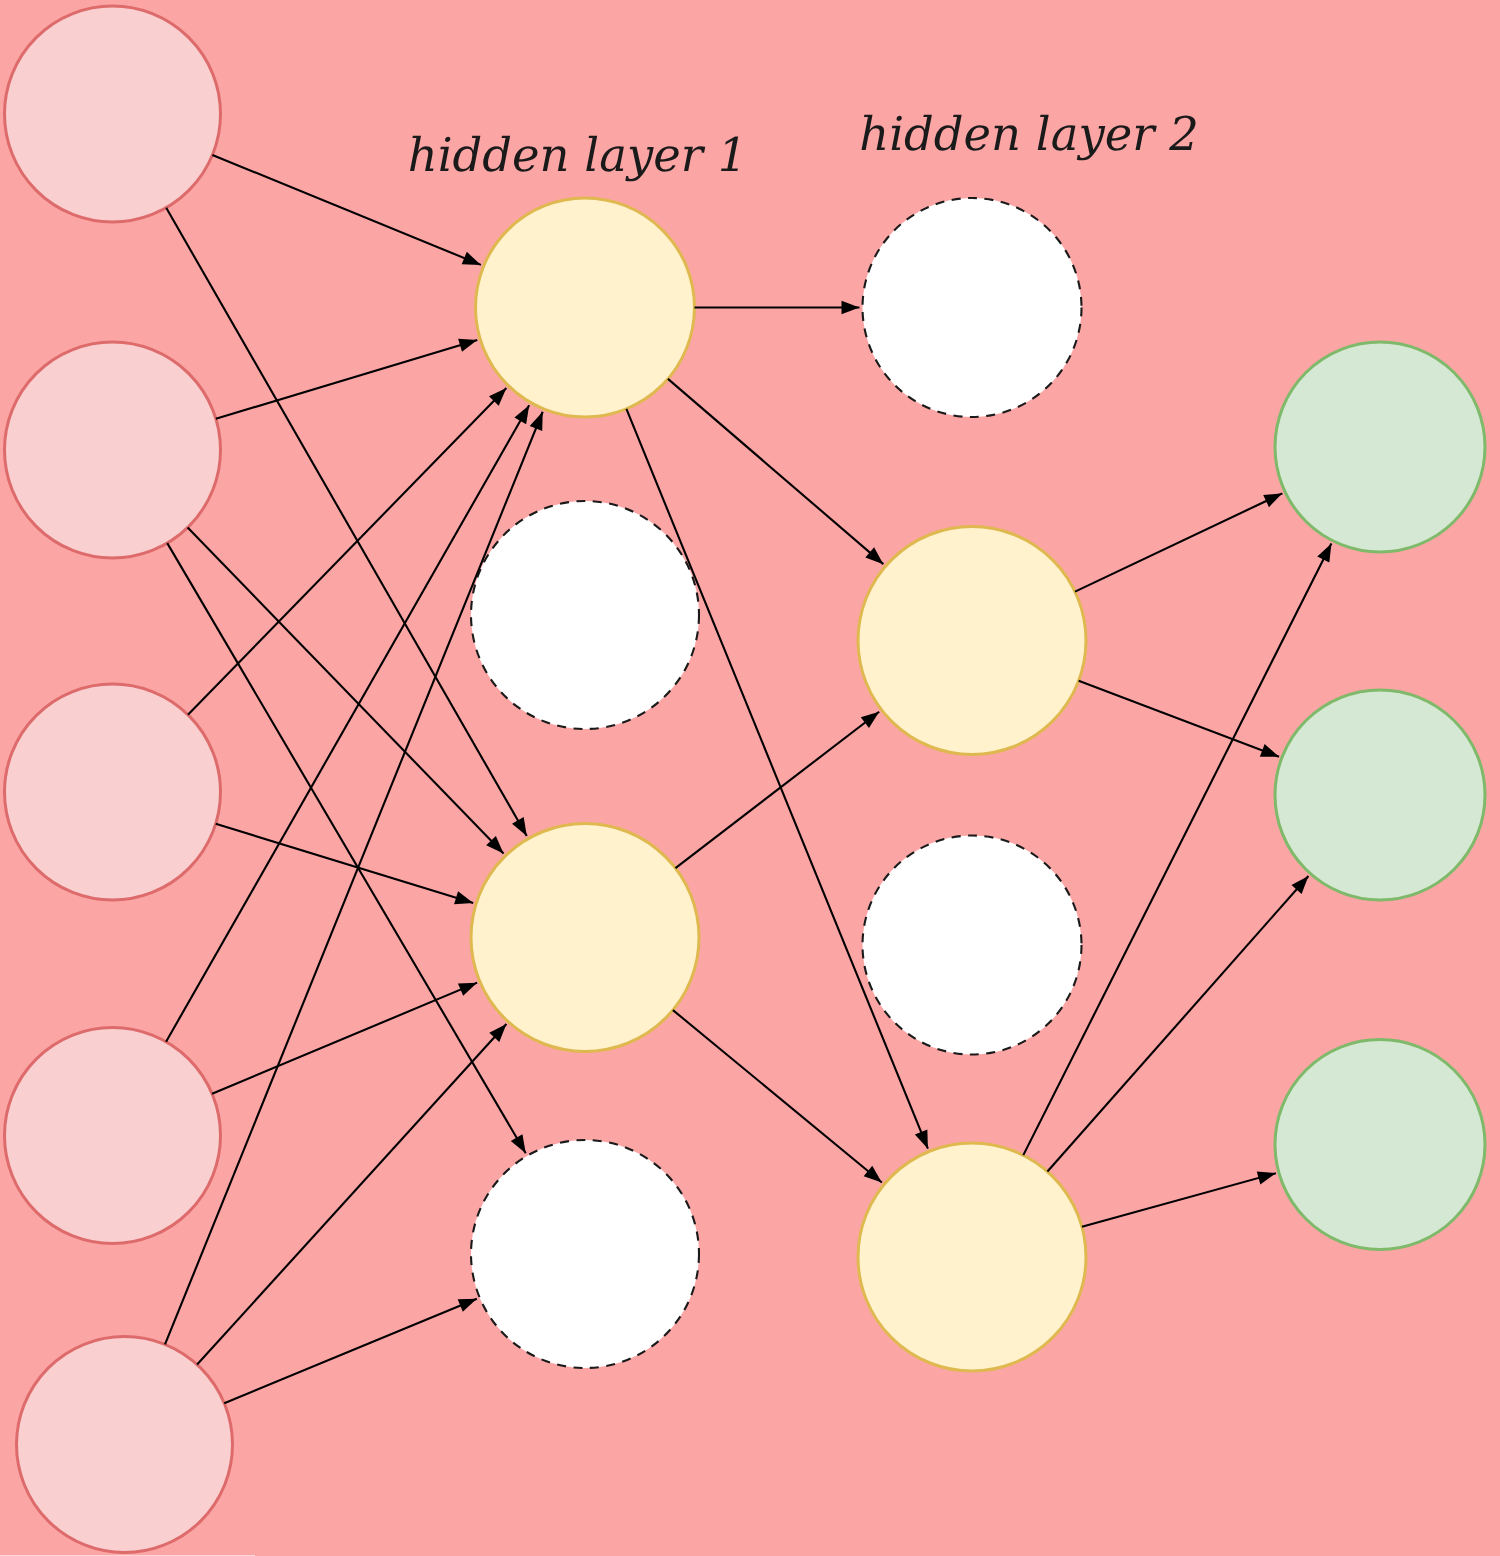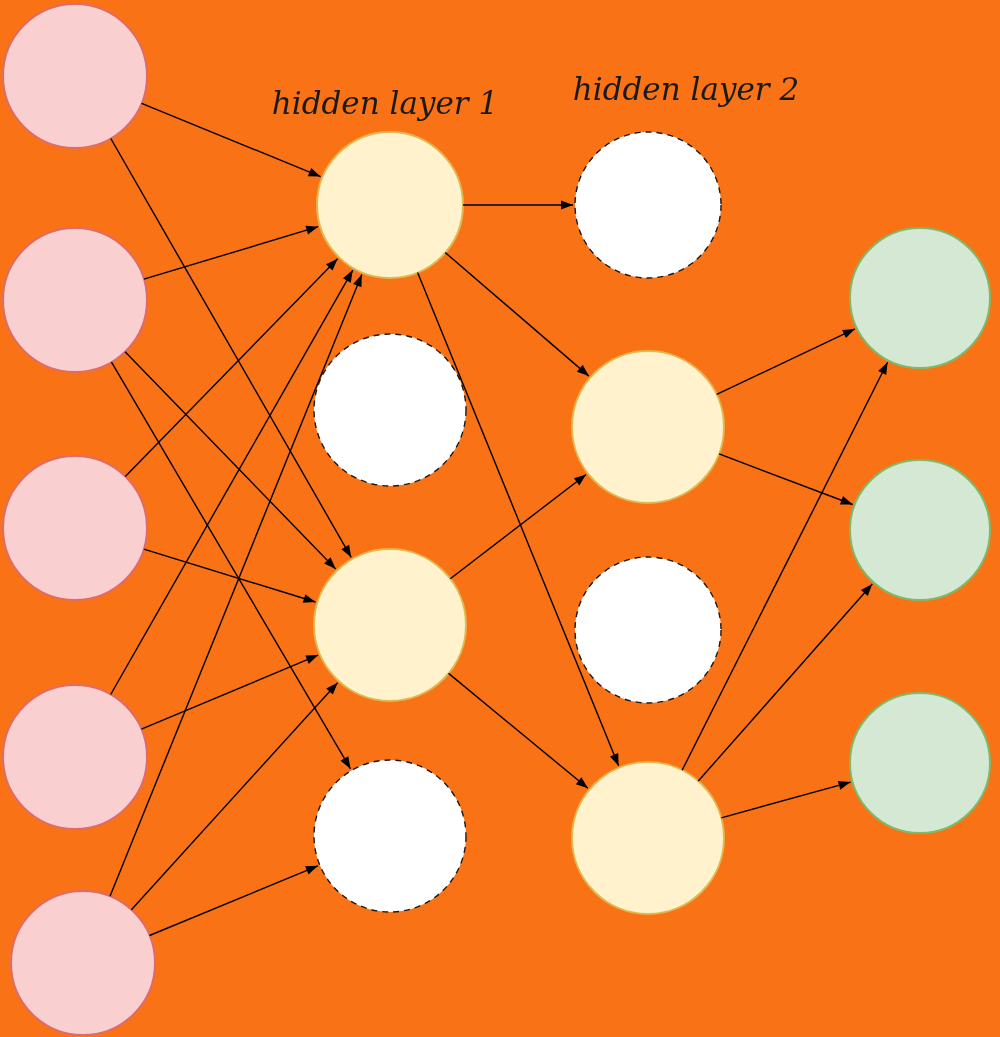--- a/index.html
+++ b/index.html
@@ -4,21 +4,21 @@
 <style>
   html, body {
     margin: 0;
     padding: 0;
     background: #ffffff;
   }
   .canvas {
     position: relative;
     width: 1000px;
     height: 1037px;
-    background: #f97316;
+    background: #fca5a5;
     overflow: hidden;
   }
   svg { display: block; }
   .layer-label {
     font-family: "DejaVu Serif", serif;
     font-style: italic;
     font-size: 31px;
     fill: #1a1a1a;
   }
   marker { overflow: visible; }

